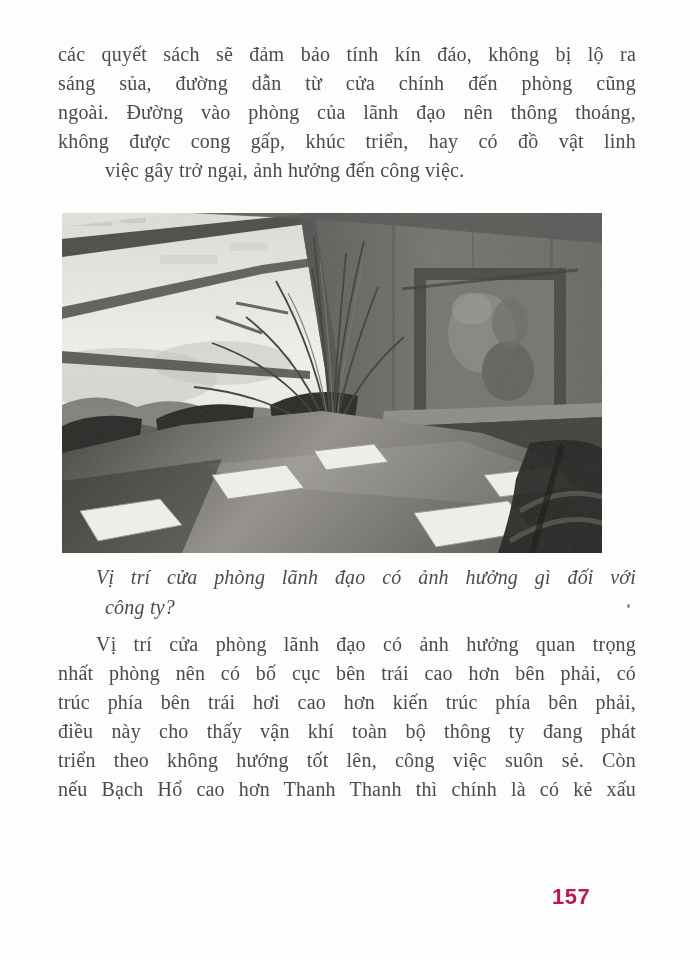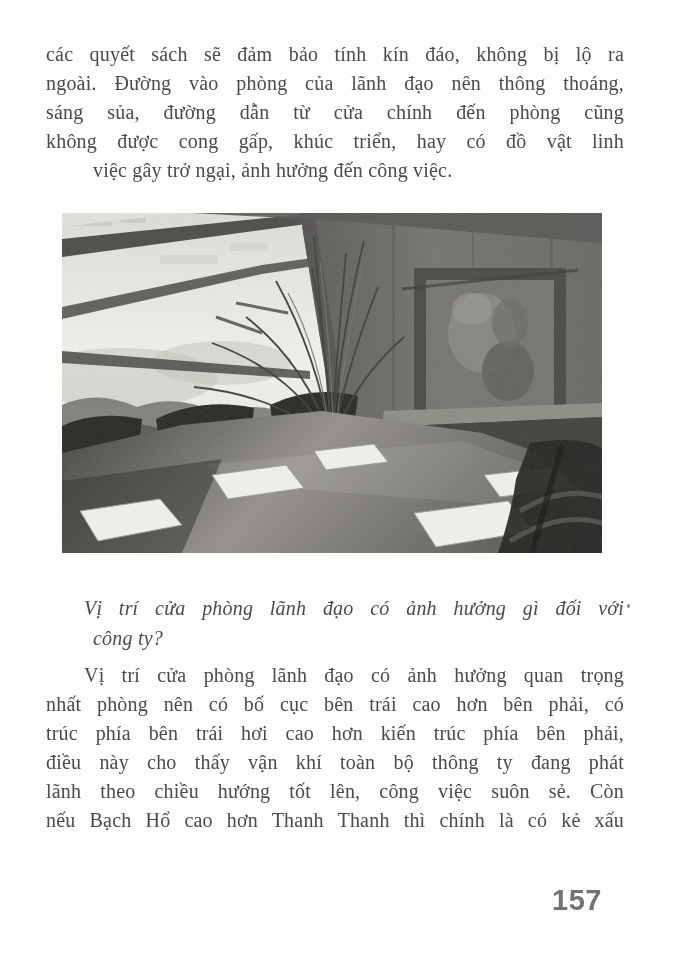--- a/index.html
+++ b/index.html
@@ -3,51 +3,51 @@
 <meta charset="utf-8">
 <style>
   html, body { margin:0; padding:0; width:700px; height:960px; overflow:hidden; }
   .page {
     position:relative; width:700px; height:960px;
     background:#fdfdfb;
     font-family:"Liberation Serif", serif;
     color:#4b4b4b;
   }
   .textblock {
-    position:absolute; left:46px; width:578px;
+    position:absolute; left:58px; width:578px;
     font-size:20px; line-height:29px;
     letter-spacing:0.2px;
   }
   .tline { text-align:justify; text-align-last:justify; text-justify:inter-word; }
   .tline.last { text-align-last:left;margin-left:47px; }
-  .indent .tline:first-child { text-indent:38px;margin-top:31px; }
+  .indent .tline:first-child { text-indent:38px; }
   .q { font-style:italic; line-height:30px; }
   .photo-wrap {
     position:absolute; left:62px; top:213px; width:540px; height:340px;
   }
   .photo-wrap svg { display:block; width:540px; height:340px; }
   .pagenum {
     position:absolute; left:552px; top:884px;
     font-family:"Liberation Sans", sans-serif;
-    font-size:29px; font-weight:bold; color:#737373; letter-spacing:0.5px;
+    font-size:22px; font-weight:bold; color:#be185d; letter-spacing:0.5px;
   }
   .speck {
     position:absolute; left:627px; top:604px; width:3px; height:4px;
     background:#8a8a86; border-radius:50%;
   }
 </style>
 </head>
 <body>
 
 <div class="page">
 
   <div class="textblock" style="top:40px;">
       <div class="tline">các quyết sách sẽ đảm bảo tính kín đáo, không bị lộ ra</div>
+      <div class="tline">sáng sủa, đường dẫn từ cửa chính đến phòng cũng</div>
       <div class="tline">ngoài. Đường vào phòng của lãnh đạo nên thông thoáng,</div>
-      <div class="tline">sáng sủa, đường dẫn từ cửa chính đến phòng cũng</div>
       <div class="tline">không được cong gấp, khúc triển, hay có đồ vật linh</div>
       <div class="tline last">việc gây trở ngại, ảnh hưởng đến công việc.</div>
     </div>
 
   <div class="photo-wrap">
     <svg viewBox="0 0 540 340" xmlns="http://www.w3.org/2000/svg">
       <defs>
         <linearGradient id="sky" x1="0" y1="0" x2="0" y2="1">
           <stop offset="0" stop-color="#dededa"></stop>
           <stop offset="0.45" stop-color="#f4f4f0"></stop>
@@ -188,19 +188,19 @@
       <div class="tline last">công ty?</div>
     </div>
 
   <div class="speck"></div>
 
   <div class="textblock indent" style="top:630px;">
       <div class="tline">Vị trí cửa phòng lãnh đạo có ảnh hưởng quan trọng</div>
       <div class="tline">nhất phòng nên có bố cục bên trái cao hơn bên phải, có</div>
       <div class="tline">trúc phía bên trái hơi cao hơn kiến trúc phía bên phải,</div>
       <div class="tline">điều này cho thấy vận khí toàn bộ thông ty đang phát</div>
-      <div class="tline">lãnh theo chiều hướng tốt lên, công việc suôn sẻ. Còn</div>
+      <div class="tline">triển theo không hướng tốt lên, công việc suôn sẻ. Còn</div>
       <div class="tline">nếu Bạch Hổ cao hơn Thanh Thanh thì chính là có kẻ xấu</div>
     </div>
 
   <div class="pagenum">157</div>
 
 </div>
 
 </body></html>

